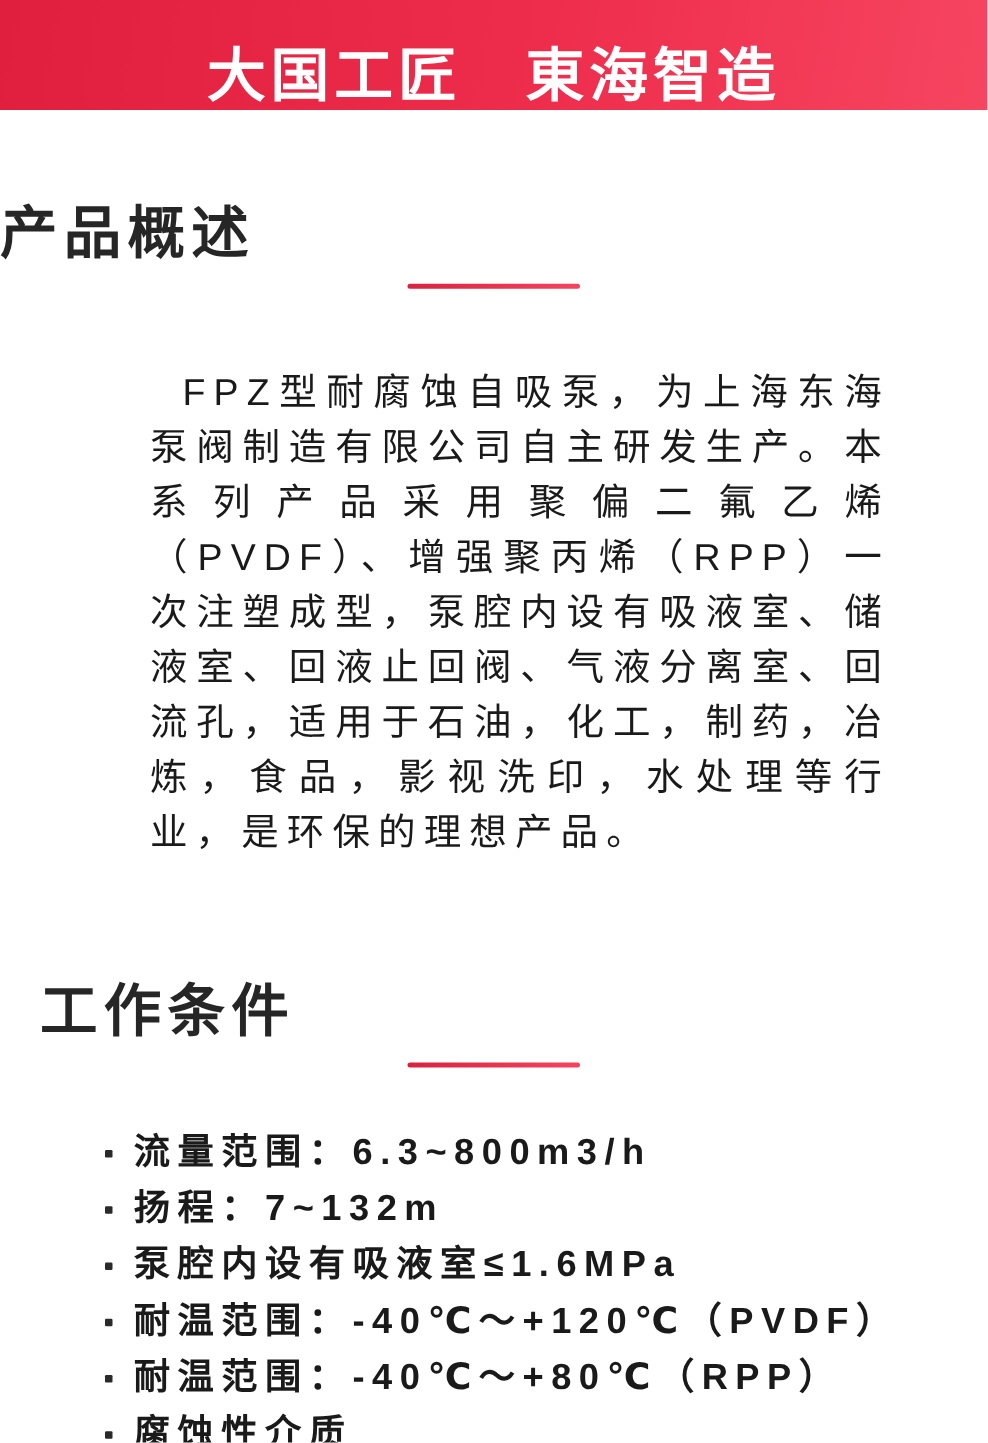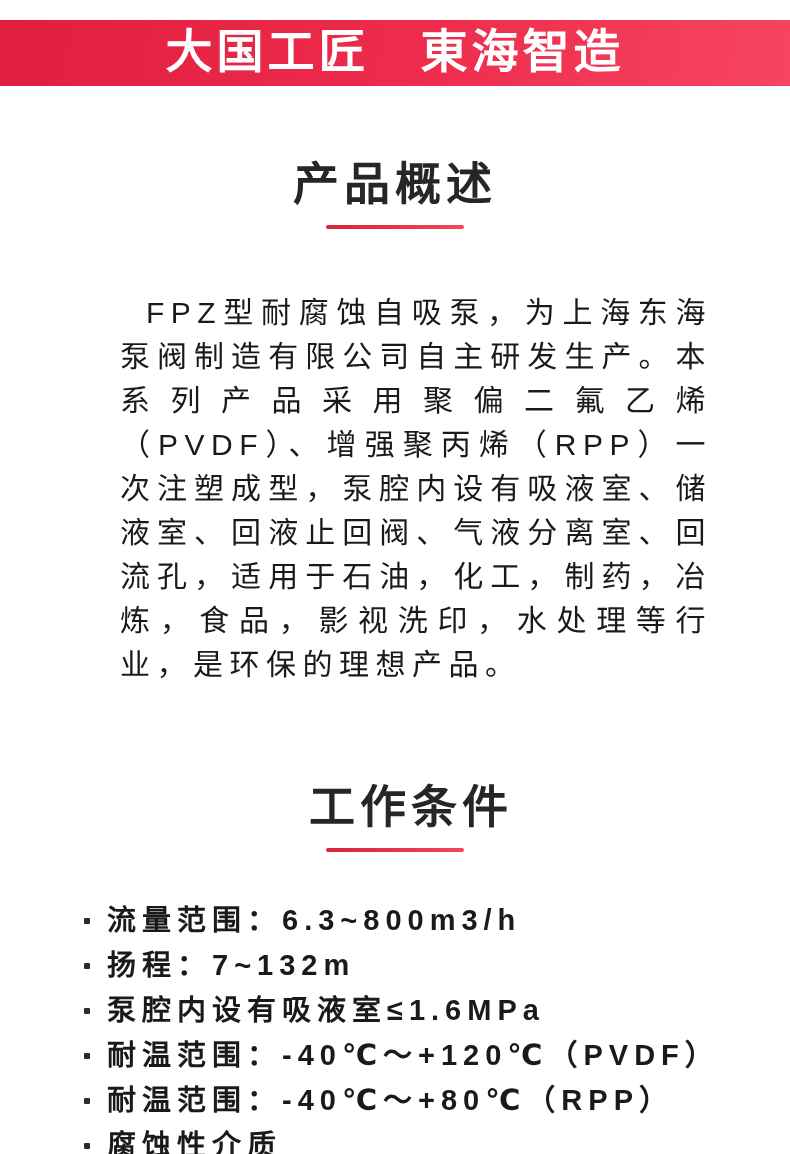--- a/index.html
+++ b/index.html
@@ -9,40 +9,39 @@
     height: 1154px;
     margin: 0 auto;
     font-family: "Liberation Sans", "DejaVu Sans", sans-serif;
     color: #1f1f1f;
     overflow: hidden;
   }
 
   
   .banner {
     width: 790px;
-    height: 66px;
+    height: 88px;
     background: linear-gradient(100deg, #e01f3e 0%, #ee2d4c 55%, #f64560 100%);
     display: flex;
-    align-items: center;
+    align-items: flex-end;
     justify-content: center;
-    margin-top: 20px;
   }
   .banner h1 {
     color: #ffffff;
     font-size: 47px;
     font-weight: 700;
     letter-spacing: 4px;
     line-height: 1;
     padding-bottom: 4px;
   }
 
   
   .section-title {
     margin-top: 72px;
-    text-align: center;
+    text-align: left;
     font-size: 46px;
     font-weight: 700;
     letter-spacing: 5px;
     color: #262626;
     line-height: 1.15;
   }
   .title-underline {
     width: 138px;
     height: 4px;
     margin: 14px auto 0 auto;

